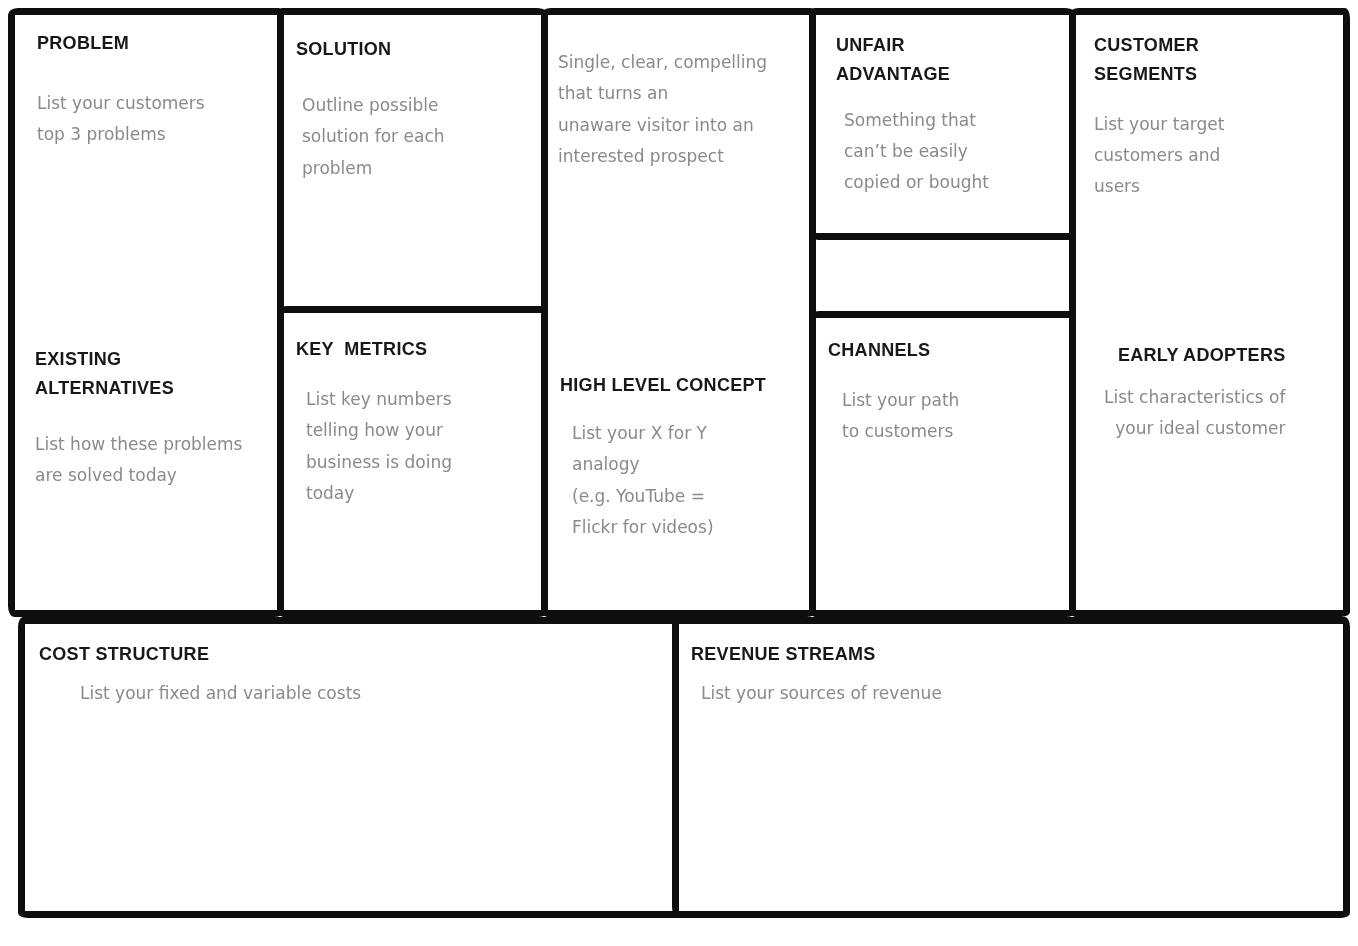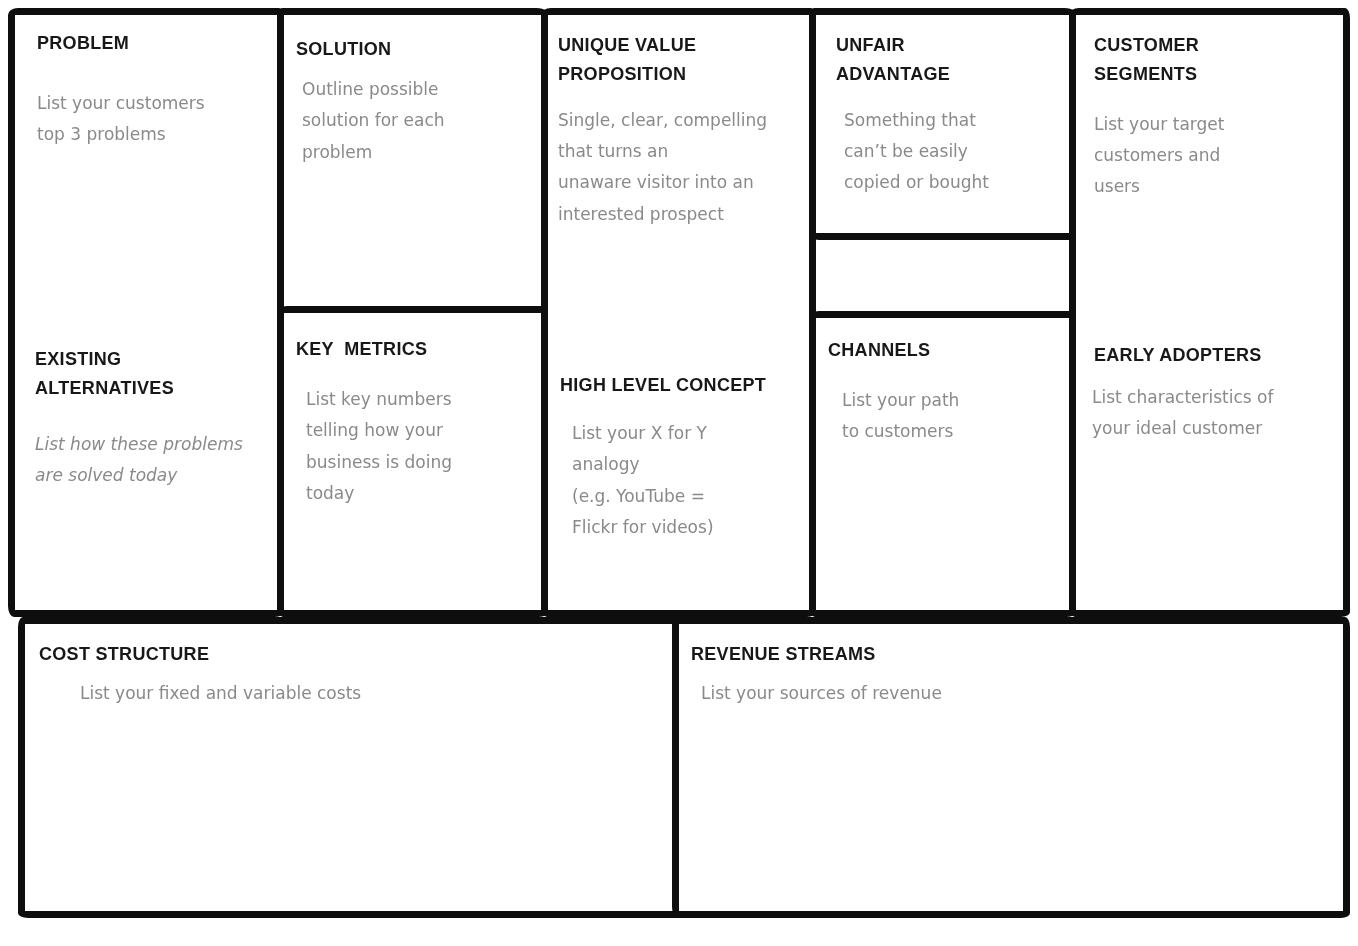--- a/index.html
+++ b/index.html
@@ -63,47 +63,45 @@
 
   <div class="cell cell-problem">
     <div class="block" style="top:14px; left:22px;">
       <div class="cell-title">PROBLEM</div>
       <div class="cell-body" style="margin-top:30px;">List your customers
 top 3 problems</div>
     </div>
     <div class="block" style="top:330px; left:20px;">
       <div class="cell-title">EXISTING
 ALTERNATIVES</div>
-      <div class="cell-body" style="margin-top:26px;font-style:italic;">List how these problems
+      <div class="cell-body" style="margin-top:26px;">List how these problems
 are solved today</div>
     </div>
   </div>
 
   <div class="cell cell-solution alt">
     <div class="block" style="top:20px; left:12px;">
       <div class="cell-title">SOLUTION</div>
-      <div class="cell-body" style="margin-top:10px; margin-left:6px;">Outline possible
+      <div class="cell-body" style="margin-top:26px; margin-left:6px;">Outline possible
 solution for each
 problem</div>
     </div>
   </div>
   <div class="cell cell-metrics">
     <div class="block" style="top:22px; left:12px;">
       <div class="cell-title">KEY  METRICS</div>
       <div class="cell-body" style="margin-top:20px; margin-left:10px;">List key numbers
 telling how your
 business is doing
 today</div>
     </div>
   </div>
 
   <div class="cell cell-uvp">
     <div class="block" style="top:16px; left:10px;">
-      <div class="cell-title">UNIQUE VALUE
-PROPOSITION</div>
       <div class="cell-body" style="margin-top:16px;">Single, clear, compelling
 that turns an
 unaware visitor into an
 interested prospect</div>
     </div>
     <div class="block" style="top:356px; left:12px;">
       <div class="cell-title">HIGH LEVEL CONCEPT</div>
       <div class="cell-body" style="margin-top:18px; margin-left:12px;">List your X for Y
 analogy
 (e.g. YouTube =
@@ -129,21 +127,21 @@
   </div>
 
   <div class="cell cell-segments">
     <div class="block" style="top:16px; left:18px;">
       <div class="cell-title">CUSTOMER
 SEGMENTS</div>
       <div class="cell-body" style="margin-top:20px;">List your target
 customers and
 users</div>
     </div>
-    <div class="block" style="top:326px; left:18px;">
+    <div class="block" style="top:326px; left:30px;text-align:right;">
       <div class="cell-title">EARLY ADOPTERS</div>
       <div class="cell-body" style="margin-top:12px; margin-left:-2px;">List characteristics of
 your ideal customer</div>
     </div>
   </div>
 
   <div class="cell cell-cost alt">
     <div class="block" style="top:16px; left:14px;">
       <div class="cell-title">COST STRUCTURE</div>
       <div class="cell-body" style="margin-top:9px;margin-left:41px;">List your fixed and variable costs</div>

